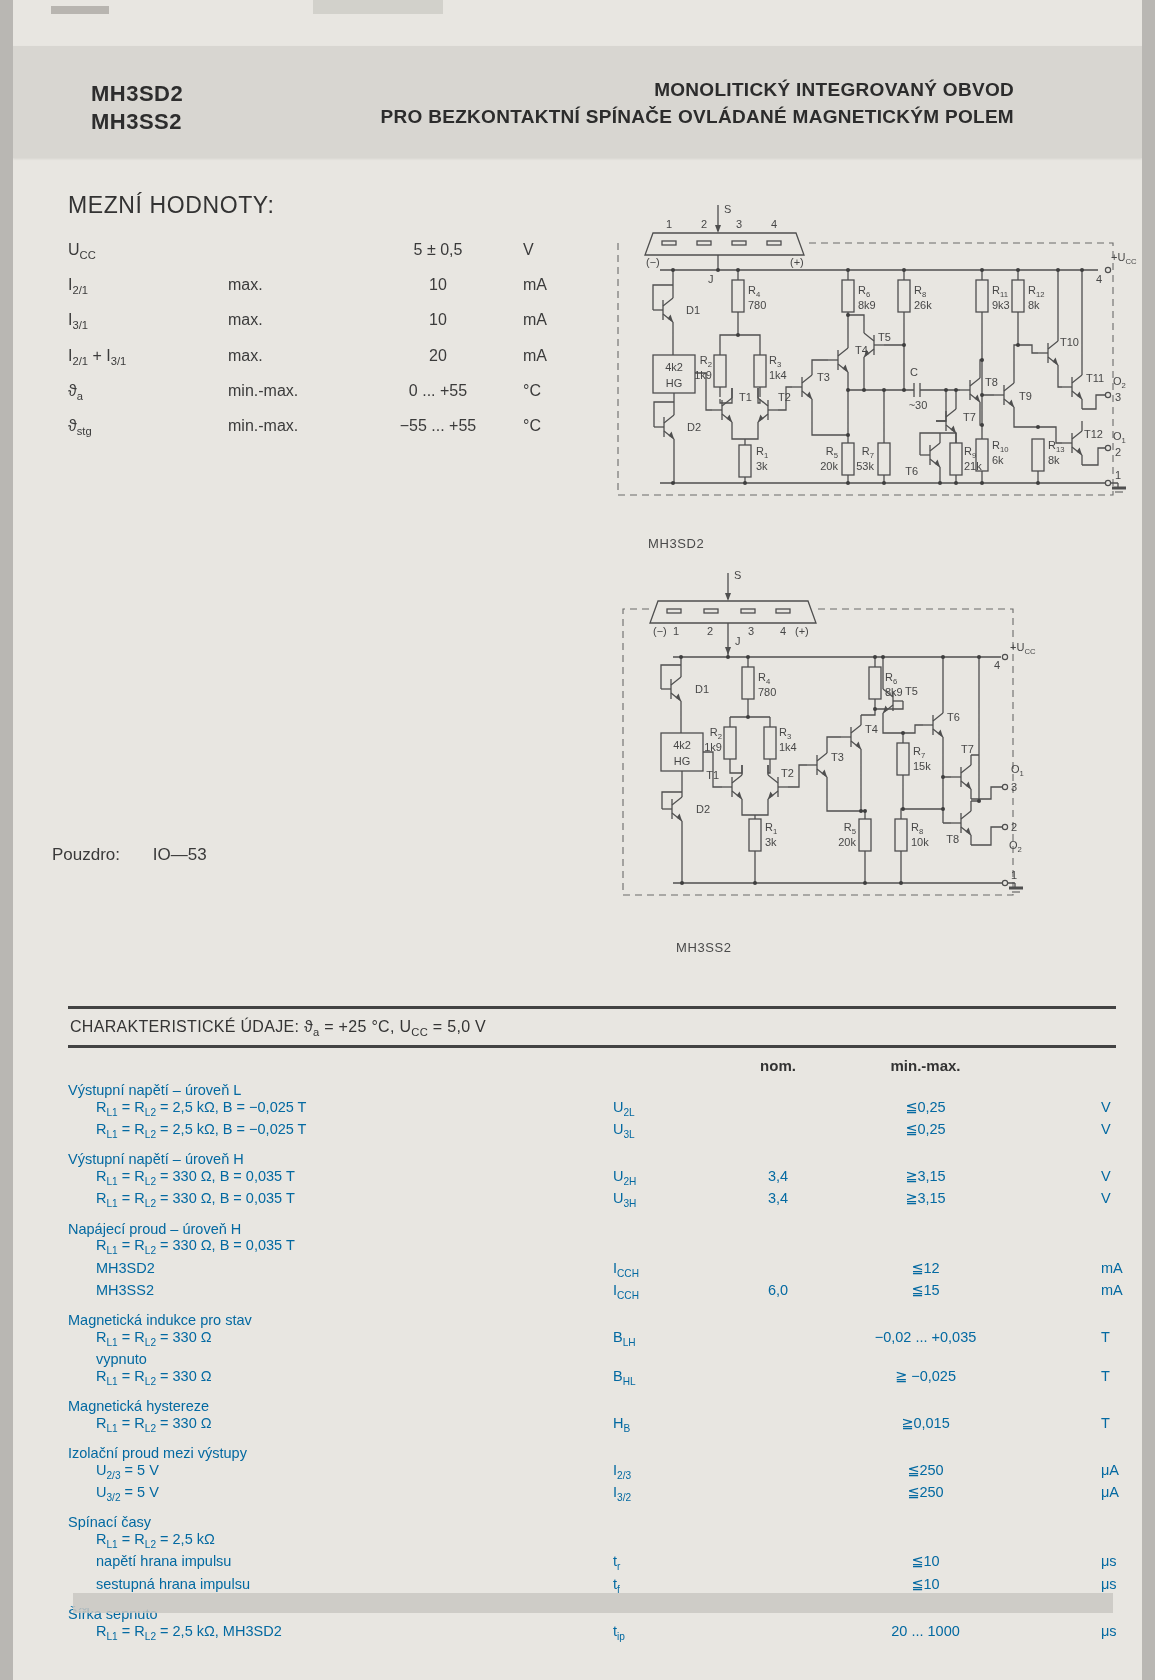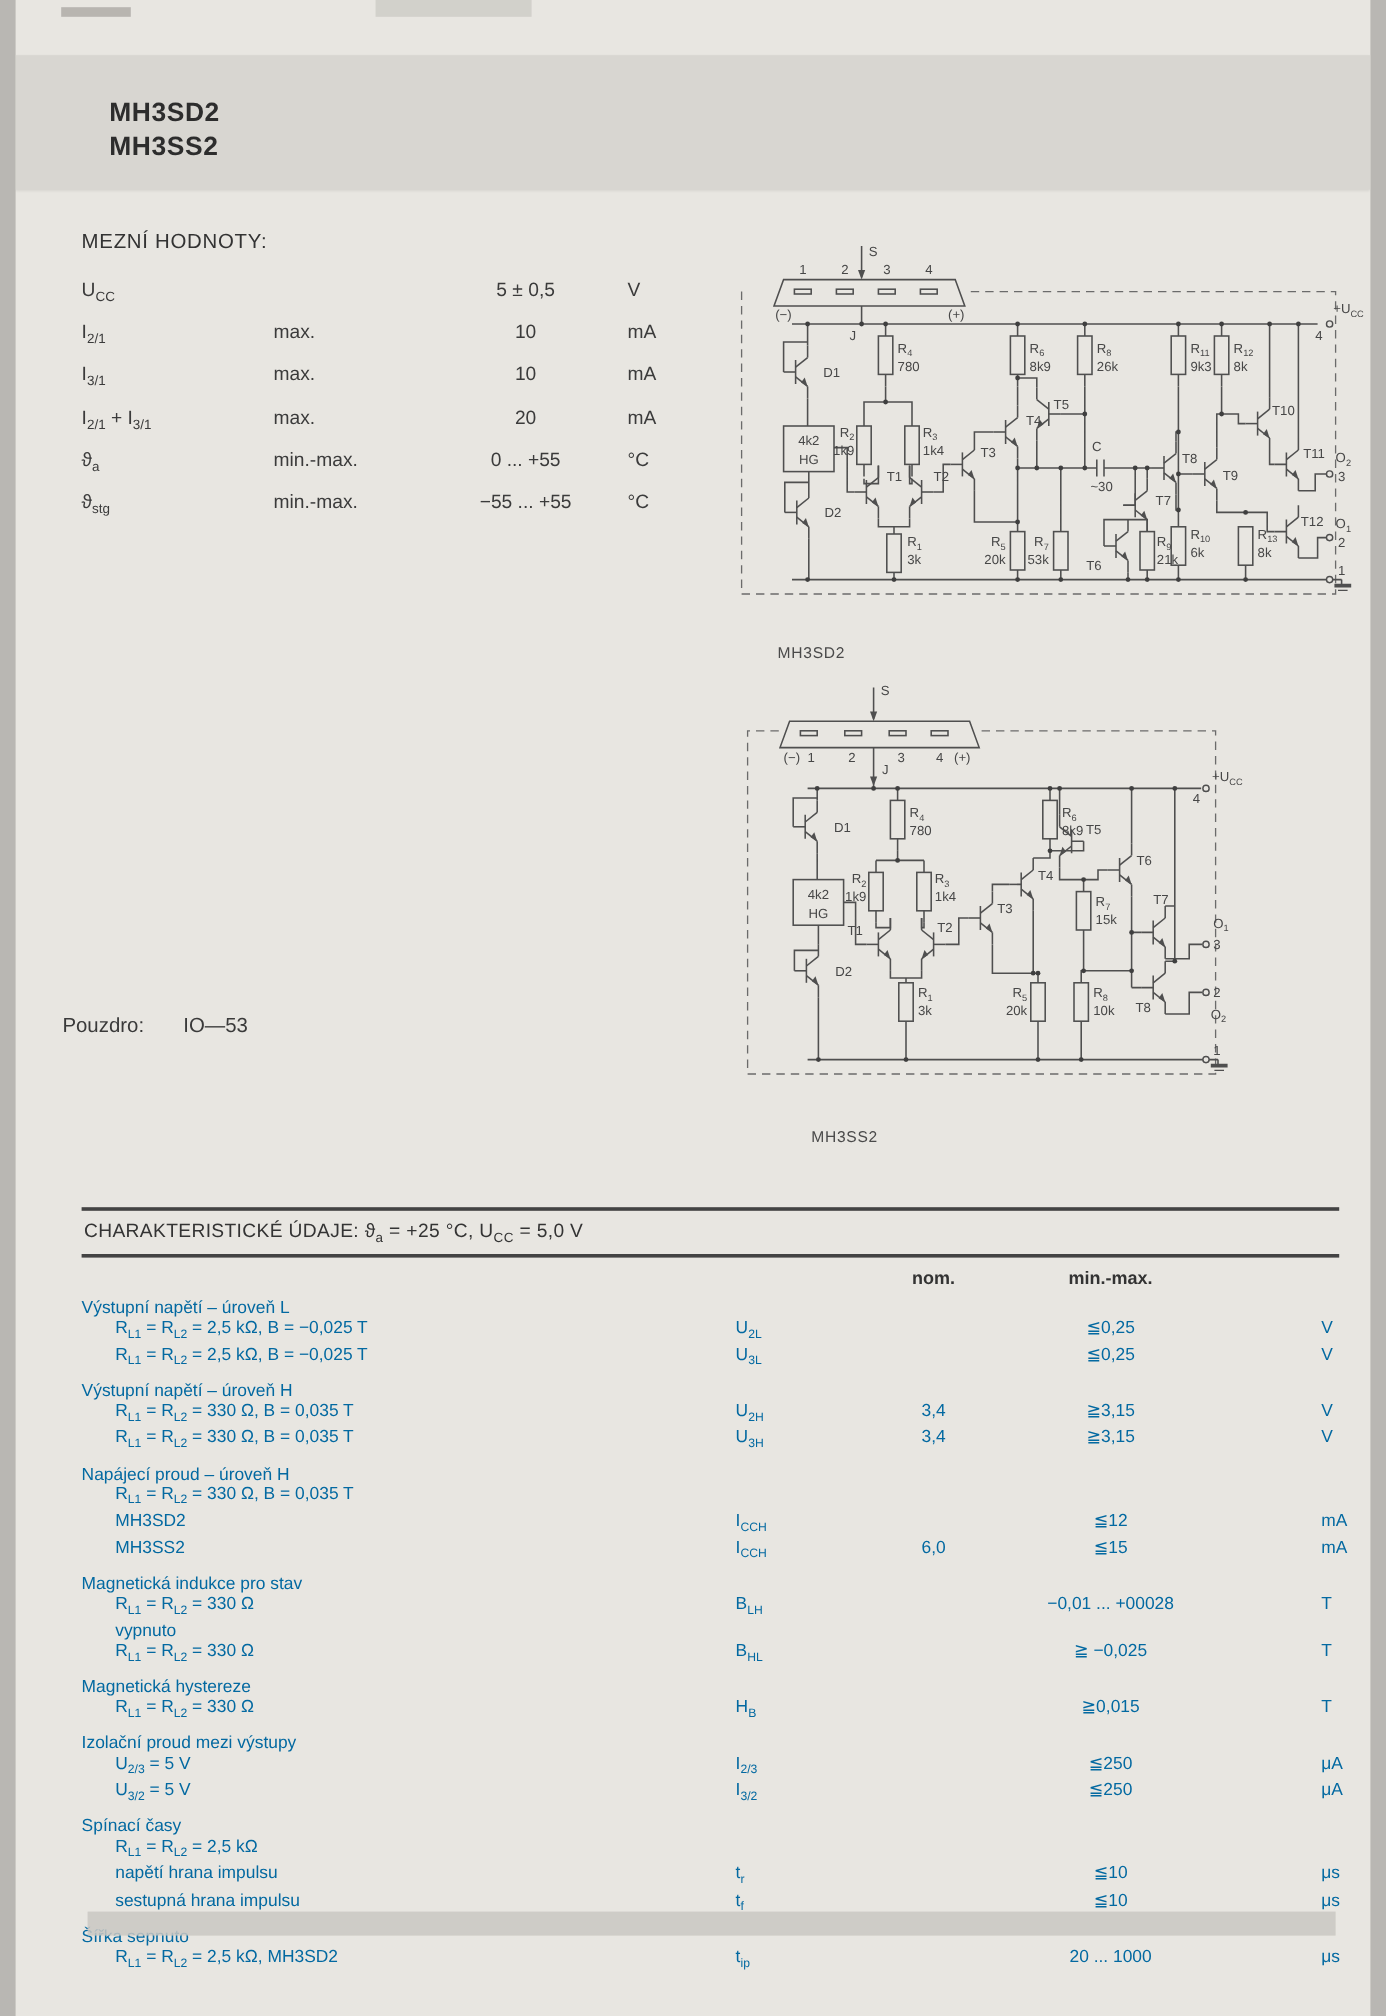--- a/index.html
+++ b/index.html
@@ -9,21 +9,21 @@
   .artifact{position:absolute;background:#c9c7c2;}
   .artifact.dark{background:#8f8d89;}
   .header-band{position:absolute;left:0;right:0;top:46px;height:112px;background:#d8d6d1;
     box-shadow:0 1px 2px rgba(0,0,0,.08);}
   .part-numbers{position:absolute;left:78px;top:80px;font-size:22px;font-weight:bold;
     line-height:28px;color:#2d2d2d;letter-spacing:.5px;}
   .main-title{position:absolute;right:128px;top:76px;text-align:right;font-weight:bold;
     font-size:19px;line-height:27px;color:#2c2c2c;letter-spacing:.3px;}
   
   .limits{position:absolute;left:55px;top:192px;width:545px;}
-  .limits-heading{font-size:17px;letter-spacing:.6px;color:#333;}
+  .limits-heading{font-size:23px;letter-spacing:.6px;color:#333;}
   .limits-rows{margin-top:16px;}
   .lim-row{display:grid;grid-template-columns:160px 125px 170px 60px;line-height:29px;
     font-size:16px;color:#3b3b3b;}
   .lim-val{text-align:center;}
   sub{font-size:70%;}
   
   .fig{position:absolute;margin:0;}
   .fig1{left:595px;top:195px;}
   .fig2{left:600px;top:565px;}
   .fig svg{display:block;}
@@ -61,20 +61,24 @@
 
 <div class="page">
 
   <div class="artifact dark" style="left:38px;top:6px;width:58px;height:8px;opacity:.55;"></div>
   <div class="artifact" style="left:300px;top:0;width:130px;height:14px;opacity:.7;"></div>
 
   <div class="header-band"></div>
   <div class="part-numbers">
     <div>MH3SD2</div>
     <div>MH3SS2</div>
+  </div>
+  <div class="main-title">
+    <div>MONOLITICKÝ INTEGROVANÝ OBVOD</div>
+    <div>PRO BEZKONTAKTNÍ SPÍNAČE OVLÁDANÉ MAGNETICKÝM POLEM</div>
   </div>
 
   <section class="limits">
     <div class="limits-heading">MEZNÍ HODNOTY:</div>
     <div class="limits-rows">
         <div class="lim-row">
           <span class="lim-sym">U<sub>CC</sub></span>
           <span class="lim-cond"></span>
           <span class="lim-val">5 ± 0,5</span>
           <span class="lim-unit">V</span>
@@ -528,21 +532,21 @@
         <div class="ch-row">
           <span class="ch-sym"></span>
           <span class="ch-nom"></span>
           <span class="ch-mm"></span>
           <span class="ch-unit"></span>
         </div>
         <div class="ch-row">
           <span class="ch-desc ind">R<sub>L1</sub> = R<sub>L2</sub> = 330 Ω</span>
           <span class="ch-sym">B<sub>LH</sub></span>
           <span class="ch-nom"></span>
-          <span class="ch-mm">−0,01 ... +00028</span>
+          <span class="ch-mm">−0,02 ... +0,035</span>
           <span class="ch-unit">T</span>
         </div>
         <div class="ch-row">
           <span class="ch-desc ind">vypnuto</span>
           <span class="ch-sym"></span>
           <span class="ch-nom"></span>
           <span class="ch-mm"></span>
           <span class="ch-unit"></span>
         </div>
         <div class="ch-row">

